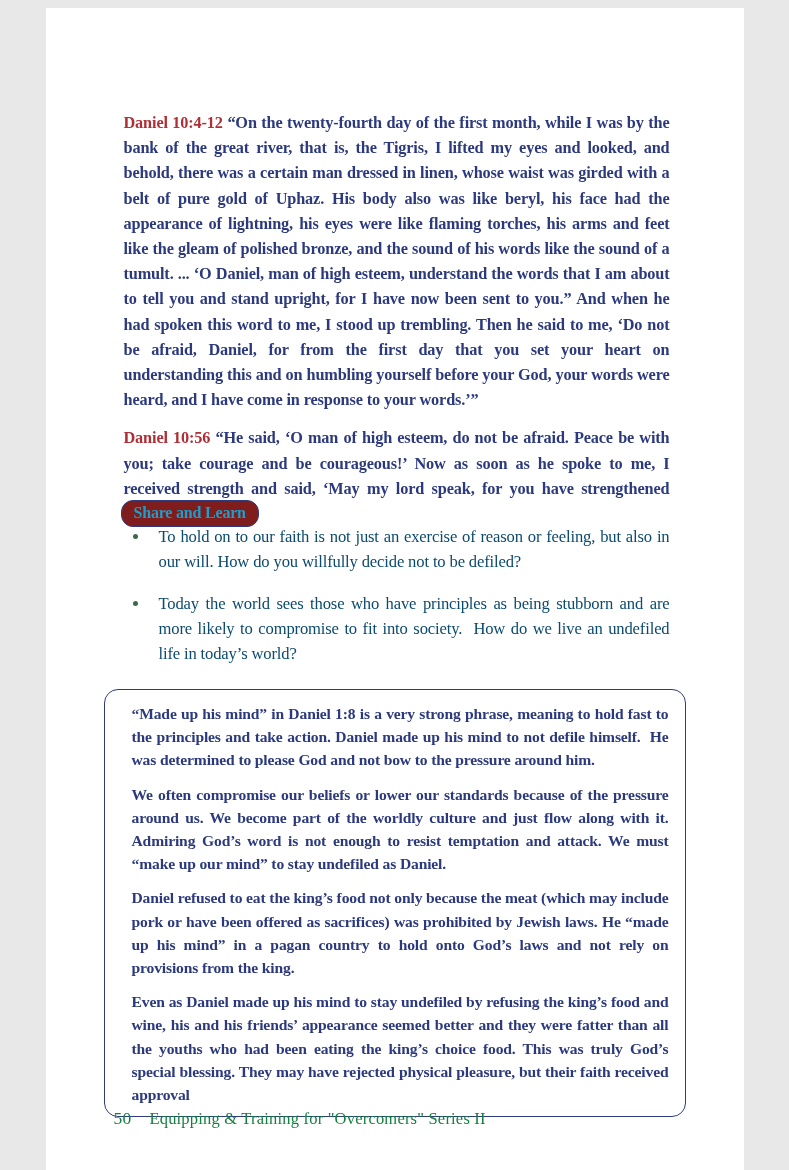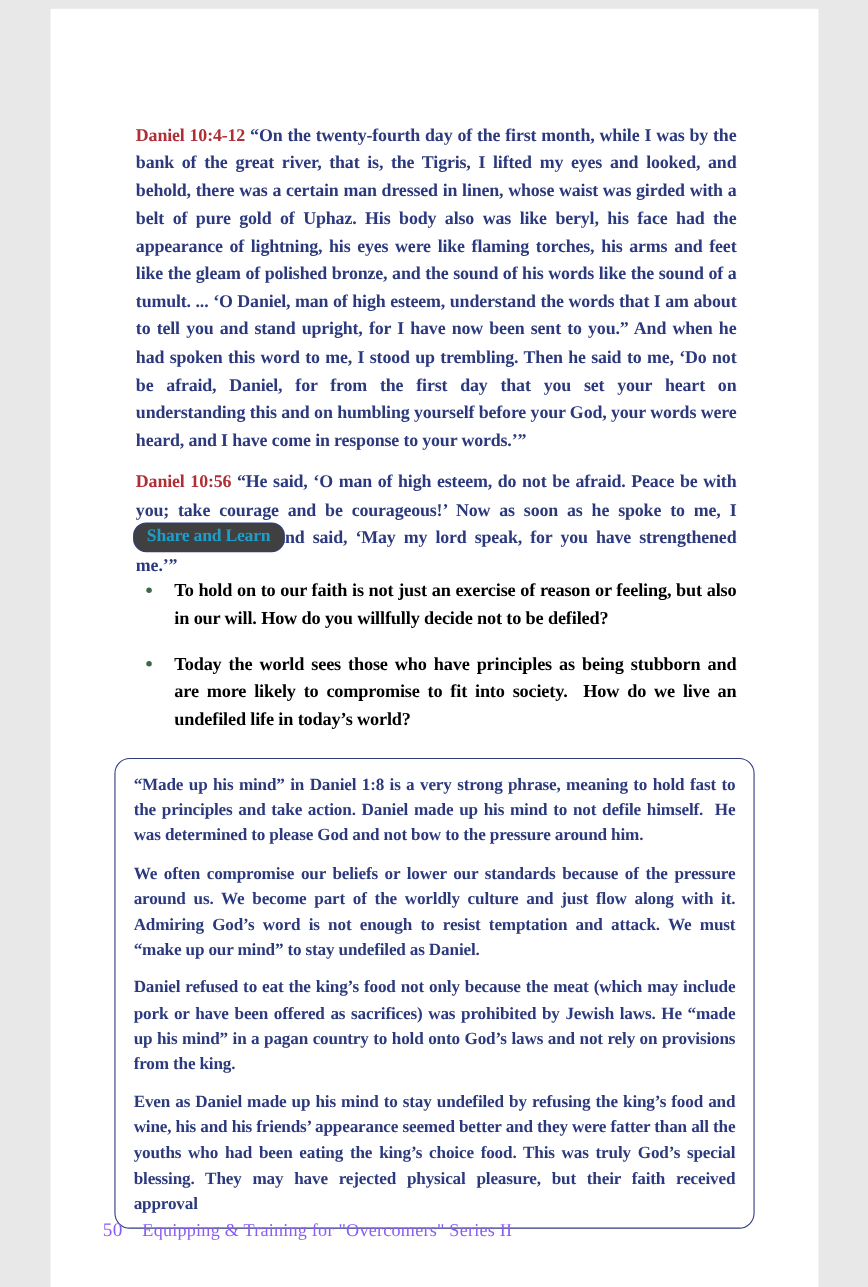--- a/index.html
+++ b/index.html
@@ -24,25 +24,25 @@
     letter-spacing: -0.15px;
     color: #2c3a7d;
   }
   .scripture + .scripture { margin-top: 13px; }
   .ref { color: #ae2f36; }
 
   
   .badge {
     position: absolute;
     left: 75px;
-    top: 467px;
+    top: 492px;
     border: 1.6px solid #2e3b7e;
     border-radius: 12px;
     padding: 3px 12px 4px;
-    background: #404040;
+    background: #7f1d1d;
   }
   .badge-label {
     color: #1d9ecb;
     font-weight: bold;
     font-size: 16px;
     letter-spacing: -0.2px;
   }
 
   
   .questions {
@@ -50,22 +50,22 @@
     left: 78px;
     right: 74px;
     top: 516px;
     margin: 0;
     padding: 0;
     list-style: none;
   }
   .question {
     position: relative;
     padding-left: 35px;
-    color: #000000;
-    font-weight: bold;
+    color: #0c4a6e;
+    font-weight: normal;
     font-size: 16.6px;
     line-height: 25px;
     letter-spacing: -0.15px;
     text-align: justify;
   }
   .question + .question { margin-top: 17px; }
   .bullet-dot {
     position: absolute;
     left: 9px;
     top: 10px;
@@ -76,40 +76,40 @@
   }
 
   
   .commentary-box {
     position: absolute;
     left: 58px;
     right: 58px;
     top: 681px;
     border: 1.6px solid #2e3b7e;
     border-radius: 14px;
-    padding: 12px 16px 10px 17px;
+    padding: 12px 16px 10px 27px;
     background: #ffffff;
   }
   .cpara {
     margin: 0;
     text-align: justify;
     color: #2c3a7d;
     font-weight: bold;
     font-size: 15.6px;
     line-height: 23.2px;
     letter-spacing: -0.15px;
   }
   .cpara + .cpara { margin-top: 11px; }
 
   
   .page-footer {
     position: absolute;
-    left: 48px;
+    left: 68px;
     top: 1100px;
-    color: #8b5cf6;
+    color: #15803d;
     font-size: 16.5px;
     letter-spacing: 0.2px;
   }
   .pagenum { margin-right: 18px; font-size: 17.5px; }
 </style>
 </head>
 <body>
 
 <div class="page">
 

